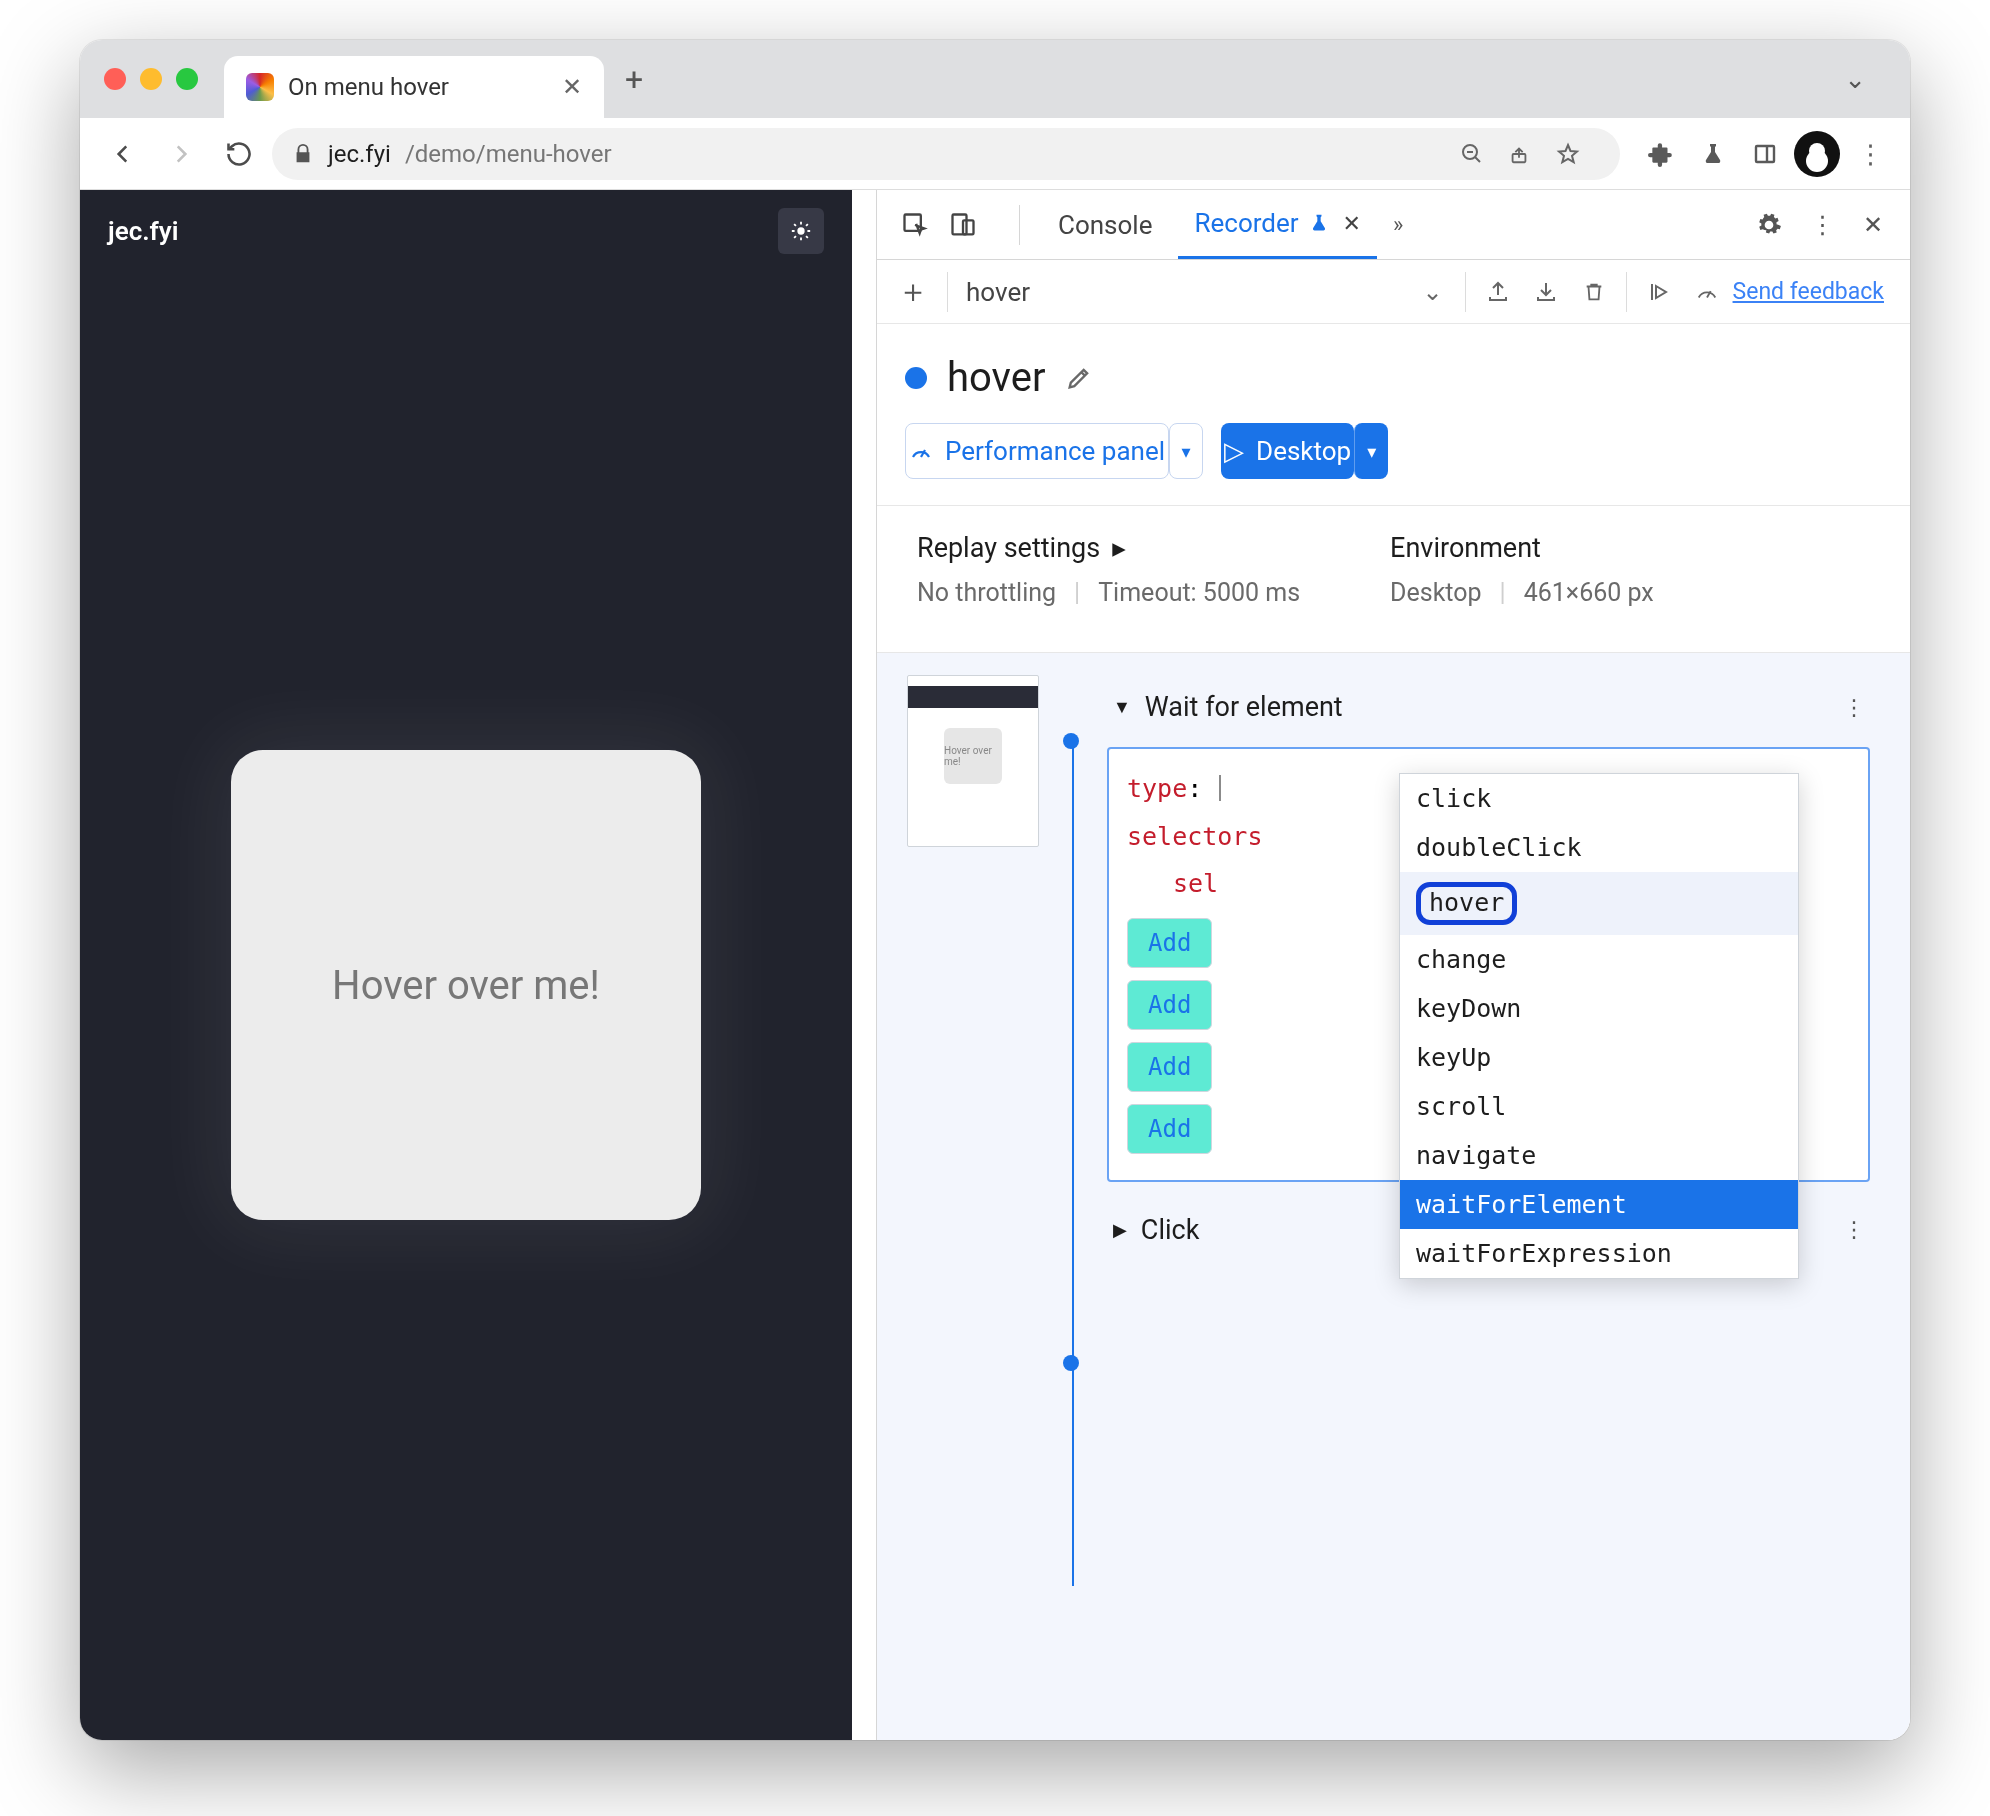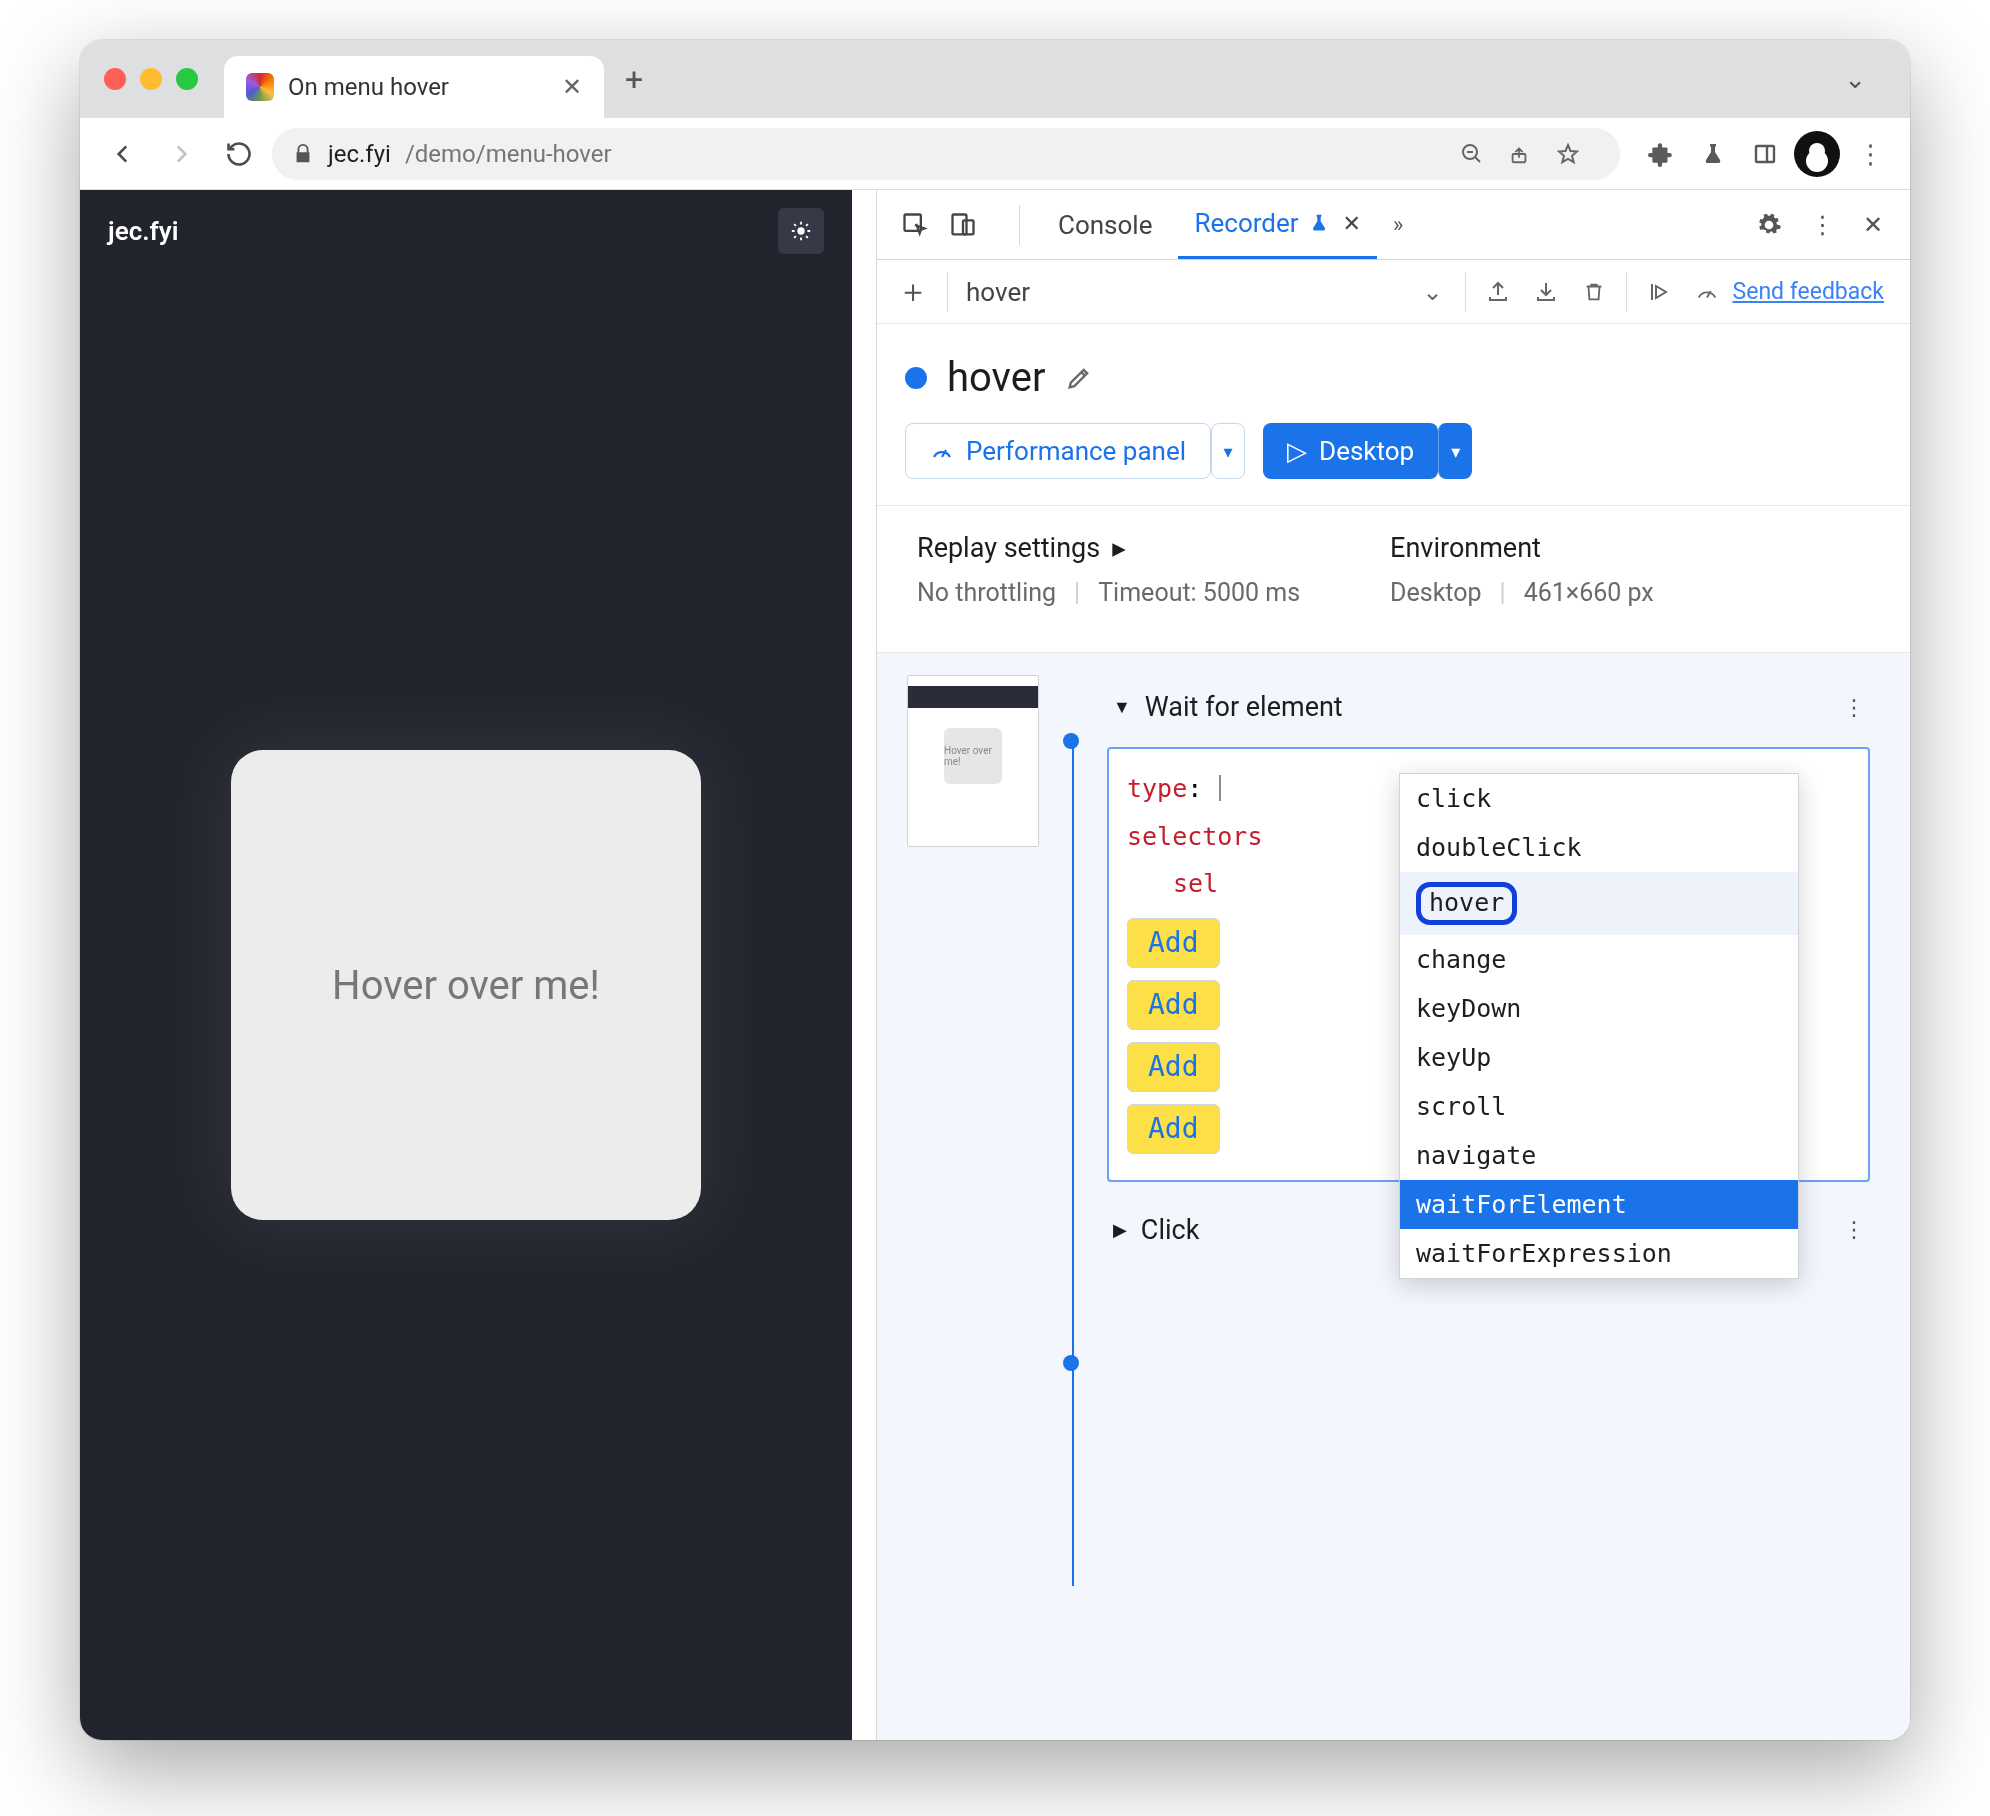--- a/index.html
+++ b/index.html
@@ -137,21 +137,21 @@
 .vline { width:1px; height:40px; background:#dcdcdc; margin:0 6px; }
 .tbicon { width:44px; height:44px; display:flex; align-items:center; justify-content:center; color:#666; font-size:24px; }
 .feedback { margin-left:auto; font-size:23px; color:#3b82f6; text-decoration:underline; padding-right:14px; }
 
 .dt-header { padding: 30px 28px 18px; display:flex; align-items:center; gap:20px; }
 .recdot { width:22px; height:22px; border-radius:50%; background:#1a73e8; }
 .rectitle { font-size:40px; font-weight:400; color:#1d1d1d; }
 .editpen { color:#5c5c5c; font-size:28px; }
 
 .dt-actions { padding: 4px 28px 26px; display:flex; gap:18px; }
-.btn { display:flex; align-items:center; gap:12px; height:56px; border-radius:8px; font-size:26px; padding:0 24px;justify-content:space-between; }
+.btn { display:flex; align-items:center; gap:12px; height:56px; border-radius:8px; font-size:26px; padding:0 3px;justify-content:space-between; }
 .btn.outline { border:1.5px solid #c7d6f0; color:#1a73e8; background:#fff; }
 .btn.split { border-left:1px solid rgba(0,0,0,.12); width:34px; justify-content:center; padding:0; }
 .btn.outline.split { border:1.5px solid #c7d6f0; border-left:1px solid #c7d6f0; }
 .btn.primary { background:#1a73e8; color:#fff; border:none; }
 .btn.primary.split { background:#1a73e8; border-left:1px solid rgba(255,255,255,.3); }
 .btn .tri { font-size:18px; }
 
 .dt-settings { border-top:1px solid #e7e7e7; border-bottom:1px solid #e7e7e7; padding: 26px 40px 45px; display:flex; gap:90px; }
 .dt-settings h4 { font-size:27px; font-weight:400; color:#1d1d1d; margin-bottom:14px; display:flex; align-items:center; gap:12px; }
 .dt-settings .sub { font-size:25px; color:#6a6a6a; display:flex; gap:18px; }
@@ -187,21 +187,21 @@
   line-height:1.9;
 }
 .key { color:#c41d2c; }
 .cursor { display:inline-block; width:2px; height:26px; background:#8b8b8b; vertical-align:-4px; margin:0 2px; }
 .indent { display:inline-block; width:46px; }
 .addrow { margin-top:10px; }
 .addbtn {
   display:inline-flex; align-items:center;
   height:50px; padding:0 20px;
   border:1px solid #cfd6de; border-radius:6px;
-  color:#1a73e8; background:#fde047; font-size:28px; font-family:inherit;
+  color:#1a73e8; background:#5eead4; font-size:24px; font-family:inherit;
   margin-bottom:12px;
 }
 
 .dropdown {
   position:absolute;
   left: 330px;
   top: 98px;
   width: 400px;
   background:#fff;
   border:1px solid #cfd4da;

